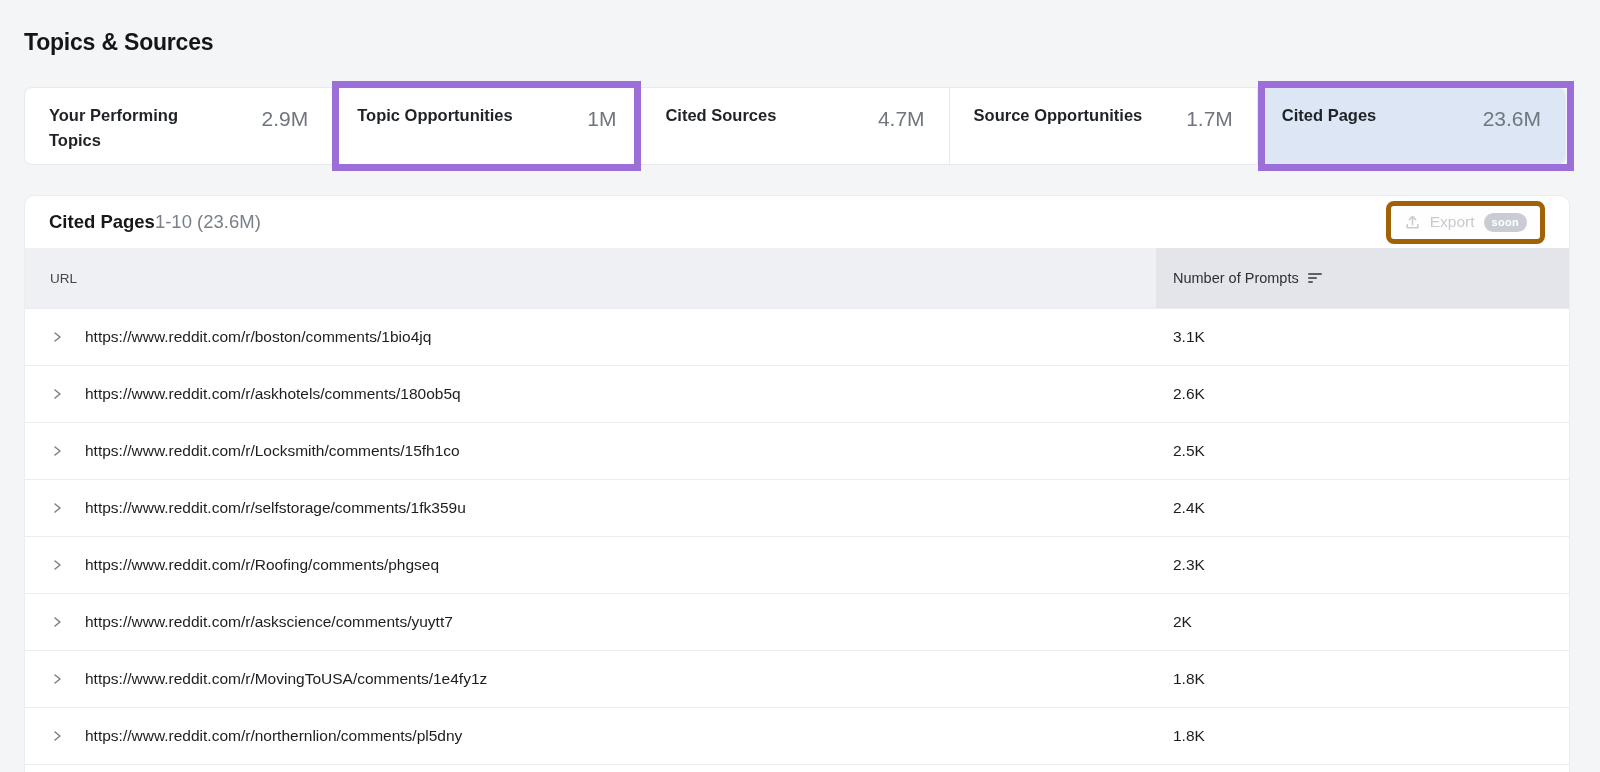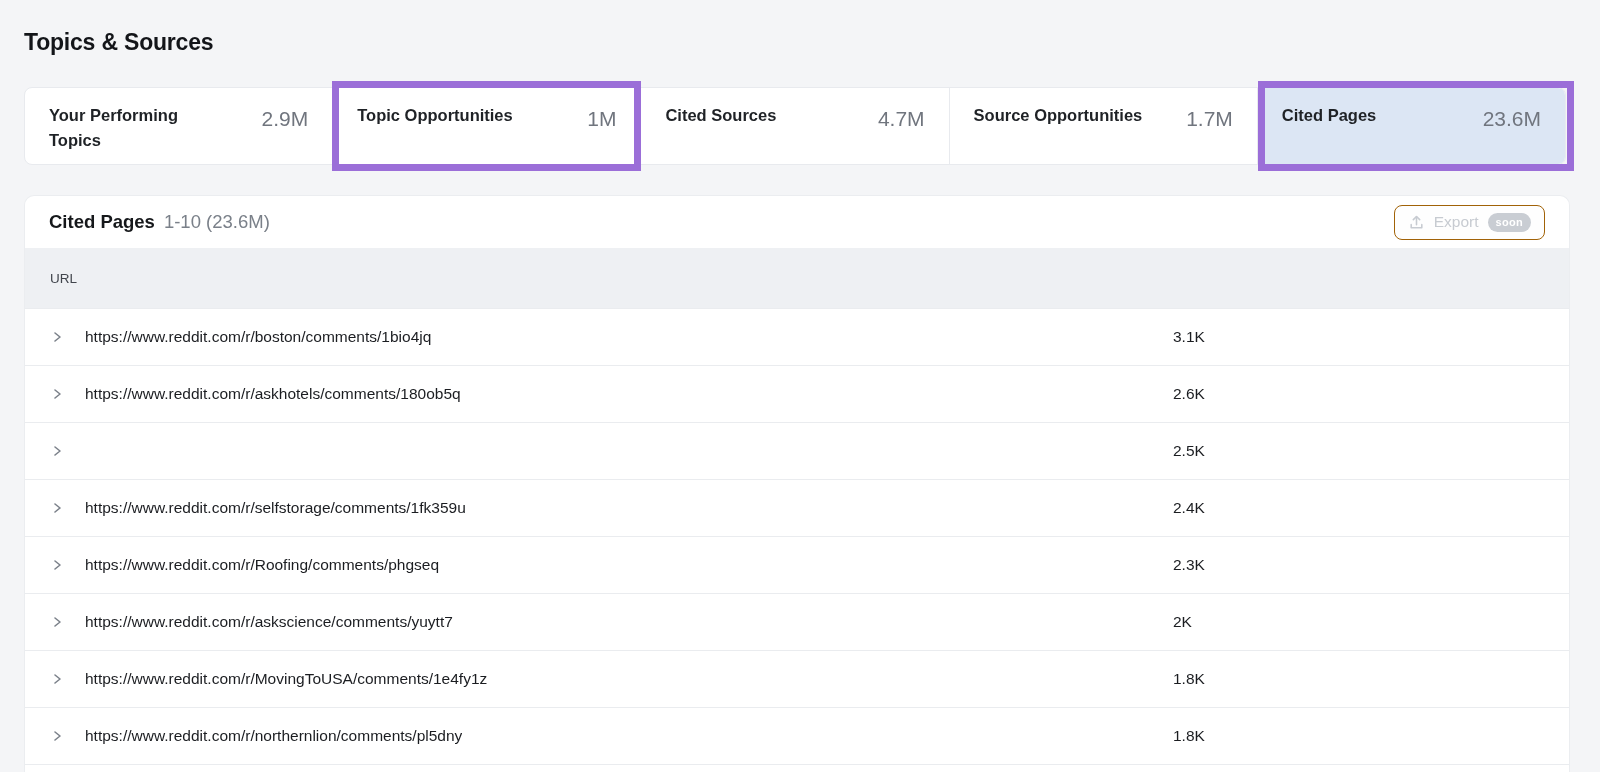--- a/index.html
+++ b/index.html
@@ -77,28 +77,28 @@
     overflow: hidden;
   }
   .card-header {
     height: 52px;
     padding: 0 24px;
     display: flex;
     align-items: center;
     justify-content: space-between;
   }
   .card-title { font-size: 18.5px; font-weight: 700; color: #16181b; }
-  .card-range { font-size: 18.5px; font-weight: 400; color: #7a8089; margin-left: 9px; }
+  .card-range { font-size: 18.5px; font-weight: 400; color: #7a8089; }
 
   .export-btn {
     display: flex;
     align-items: center;
     gap: 9px;
     padding: 7px 13px;
-    border: 1px solid #a16207;
+    border: 5px solid #a16207;
     border-radius: 8px;
     background: #fefefe;
     color: #c7cbd1;
     font-size: 15.5px;
     font-weight: 400;
     cursor: default;
     font-family: inherit;
   }
   .export-badge {
     background: #c9cdd3;
@@ -221,20 +221,30 @@
       </span>
       <span>Export</span>
       <span class="export-badge">soon</span>
     </button>
   </div>
 
   <div class="thead">
     <div class="th-url">
       <span>URL</span>
     </div>
+    <div class="th-prompts">
+      <span>Number of Prompts</span>
+      <span class="sort-icon">
+        <svg width="15" height="12" viewBox="0 0 15 12">
+          <rect x="0" y="1" width="14" height="2" rx="1"></rect>
+          <rect x="0" y="5" width="9" height="2" rx="1"></rect>
+          <rect x="0" y="9" width="5" height="2" rx="1"></rect>
+        </svg>
+      </span>
+    </div>
   </div>
 
   <div>
     <div class="trow">
       <div class="td-url">
         <button class="chevron-btn">
             <svg width="12" height="12" viewBox="0 0 12 12" fill="none" stroke="#7b818a" stroke-width="1.6" stroke-linecap="round" stroke-linejoin="round">
               <path d="M4 2 L9 6 L4 10"></path>
             </svg>
           </button>
@@ -253,20 +263,21 @@
       </div>
       <div class="td-prompts">2.6K</div>
     </div>
     <div class="trow">
       <div class="td-url">
         <button class="chevron-btn">
             <svg width="12" height="12" viewBox="0 0 12 12" fill="none" stroke="#7b818a" stroke-width="1.6" stroke-linecap="round" stroke-linejoin="round">
               <path d="M4 2 L9 6 L4 10"></path>
             </svg>
           </button>
+        <span class="url-text">https://www.reddit.com/r/Locksmith/comments/15fh1co</span>
       </div>
       <div class="td-prompts">2.5K</div>
     </div>
     <div class="trow">
       <div class="td-url">
         <button class="chevron-btn">
             <svg width="12" height="12" viewBox="0 0 12 12" fill="none" stroke="#7b818a" stroke-width="1.6" stroke-linecap="round" stroke-linejoin="round">
               <path d="M4 2 L9 6 L4 10"></path>
             </svg>
           </button>

